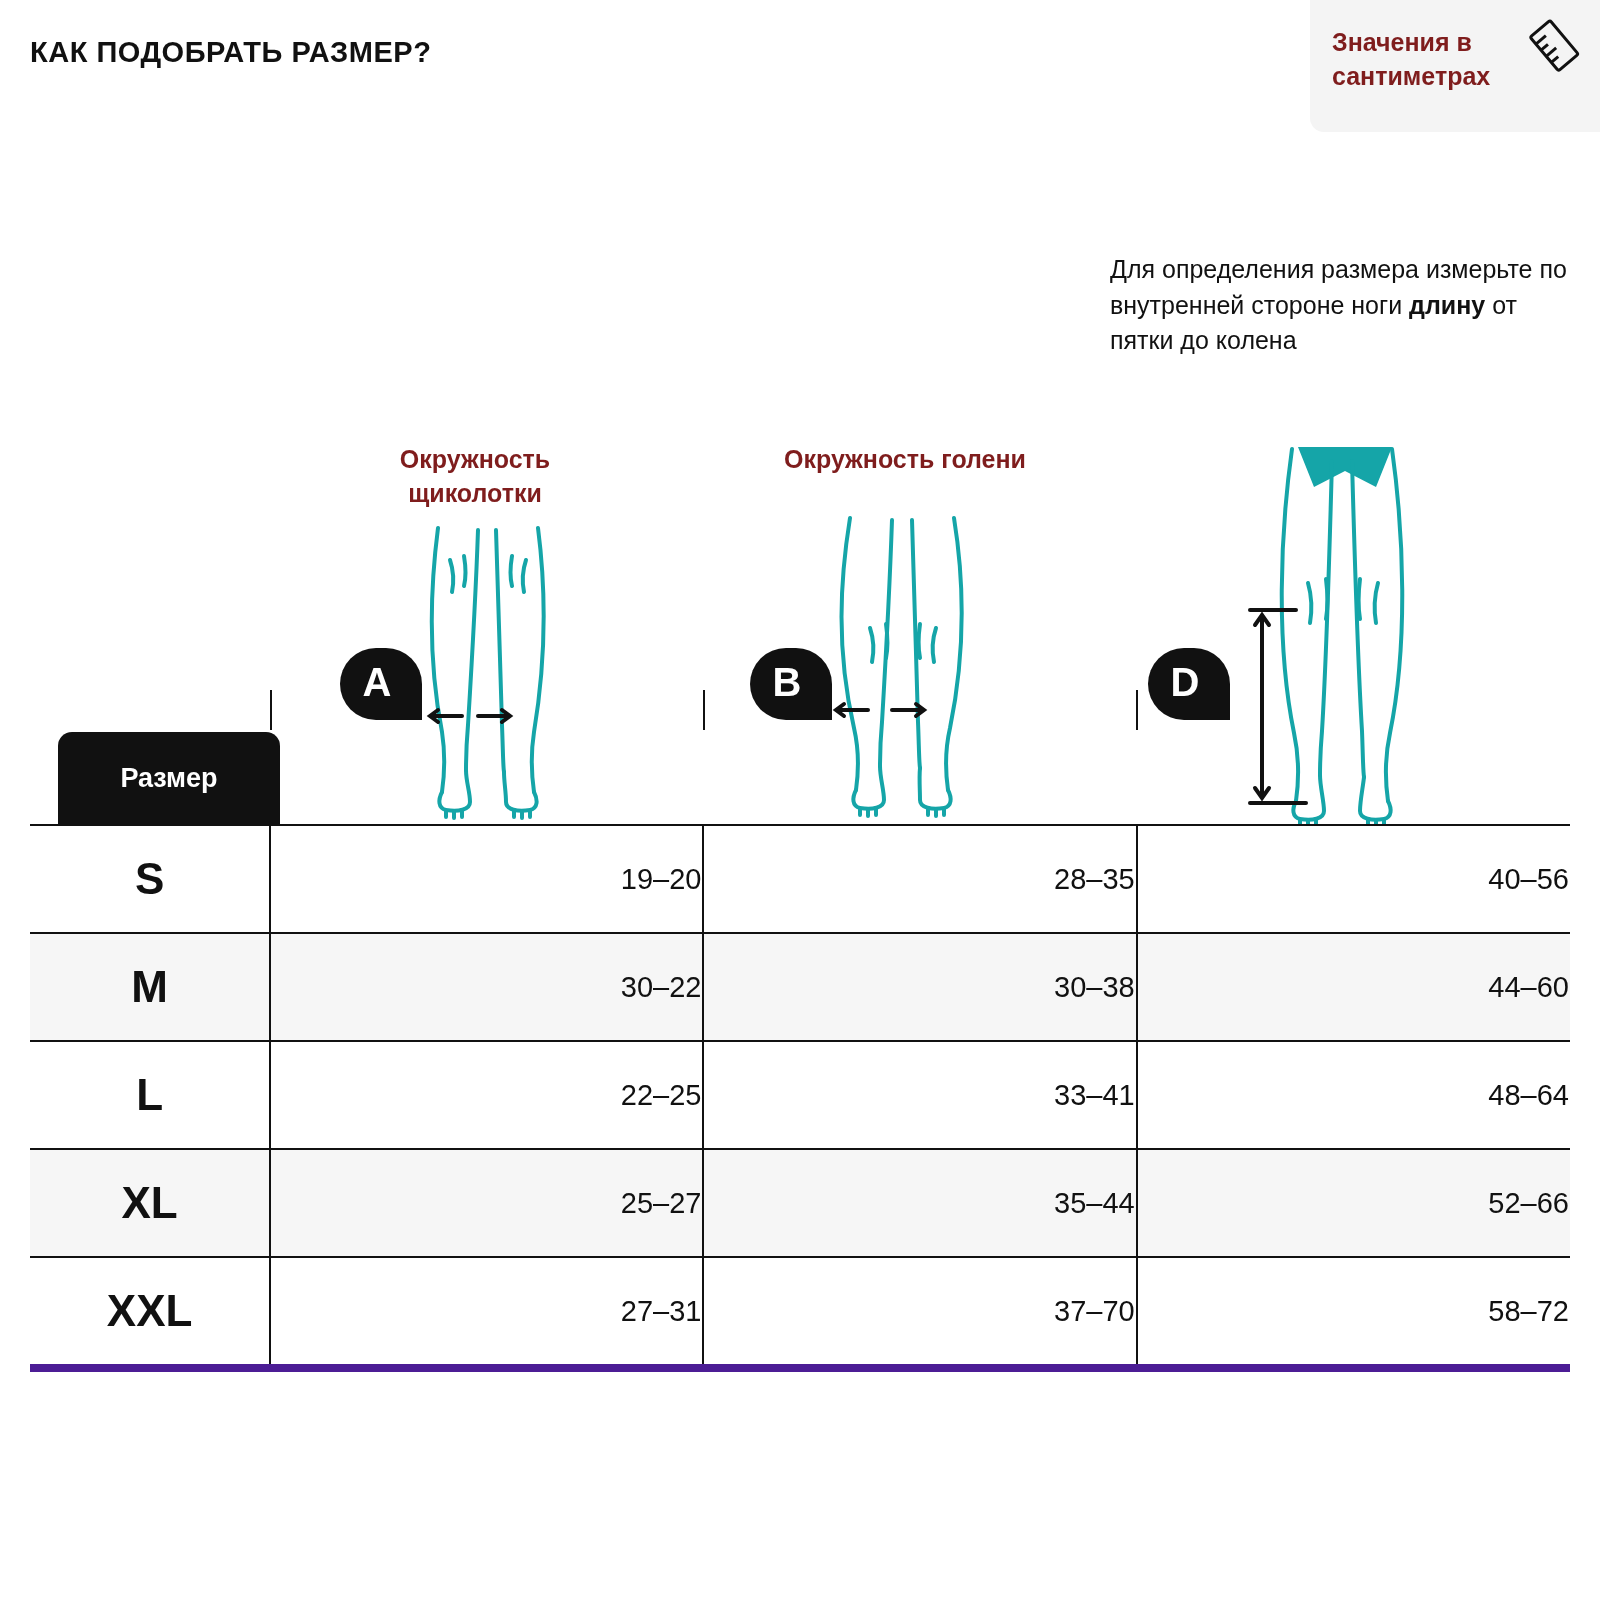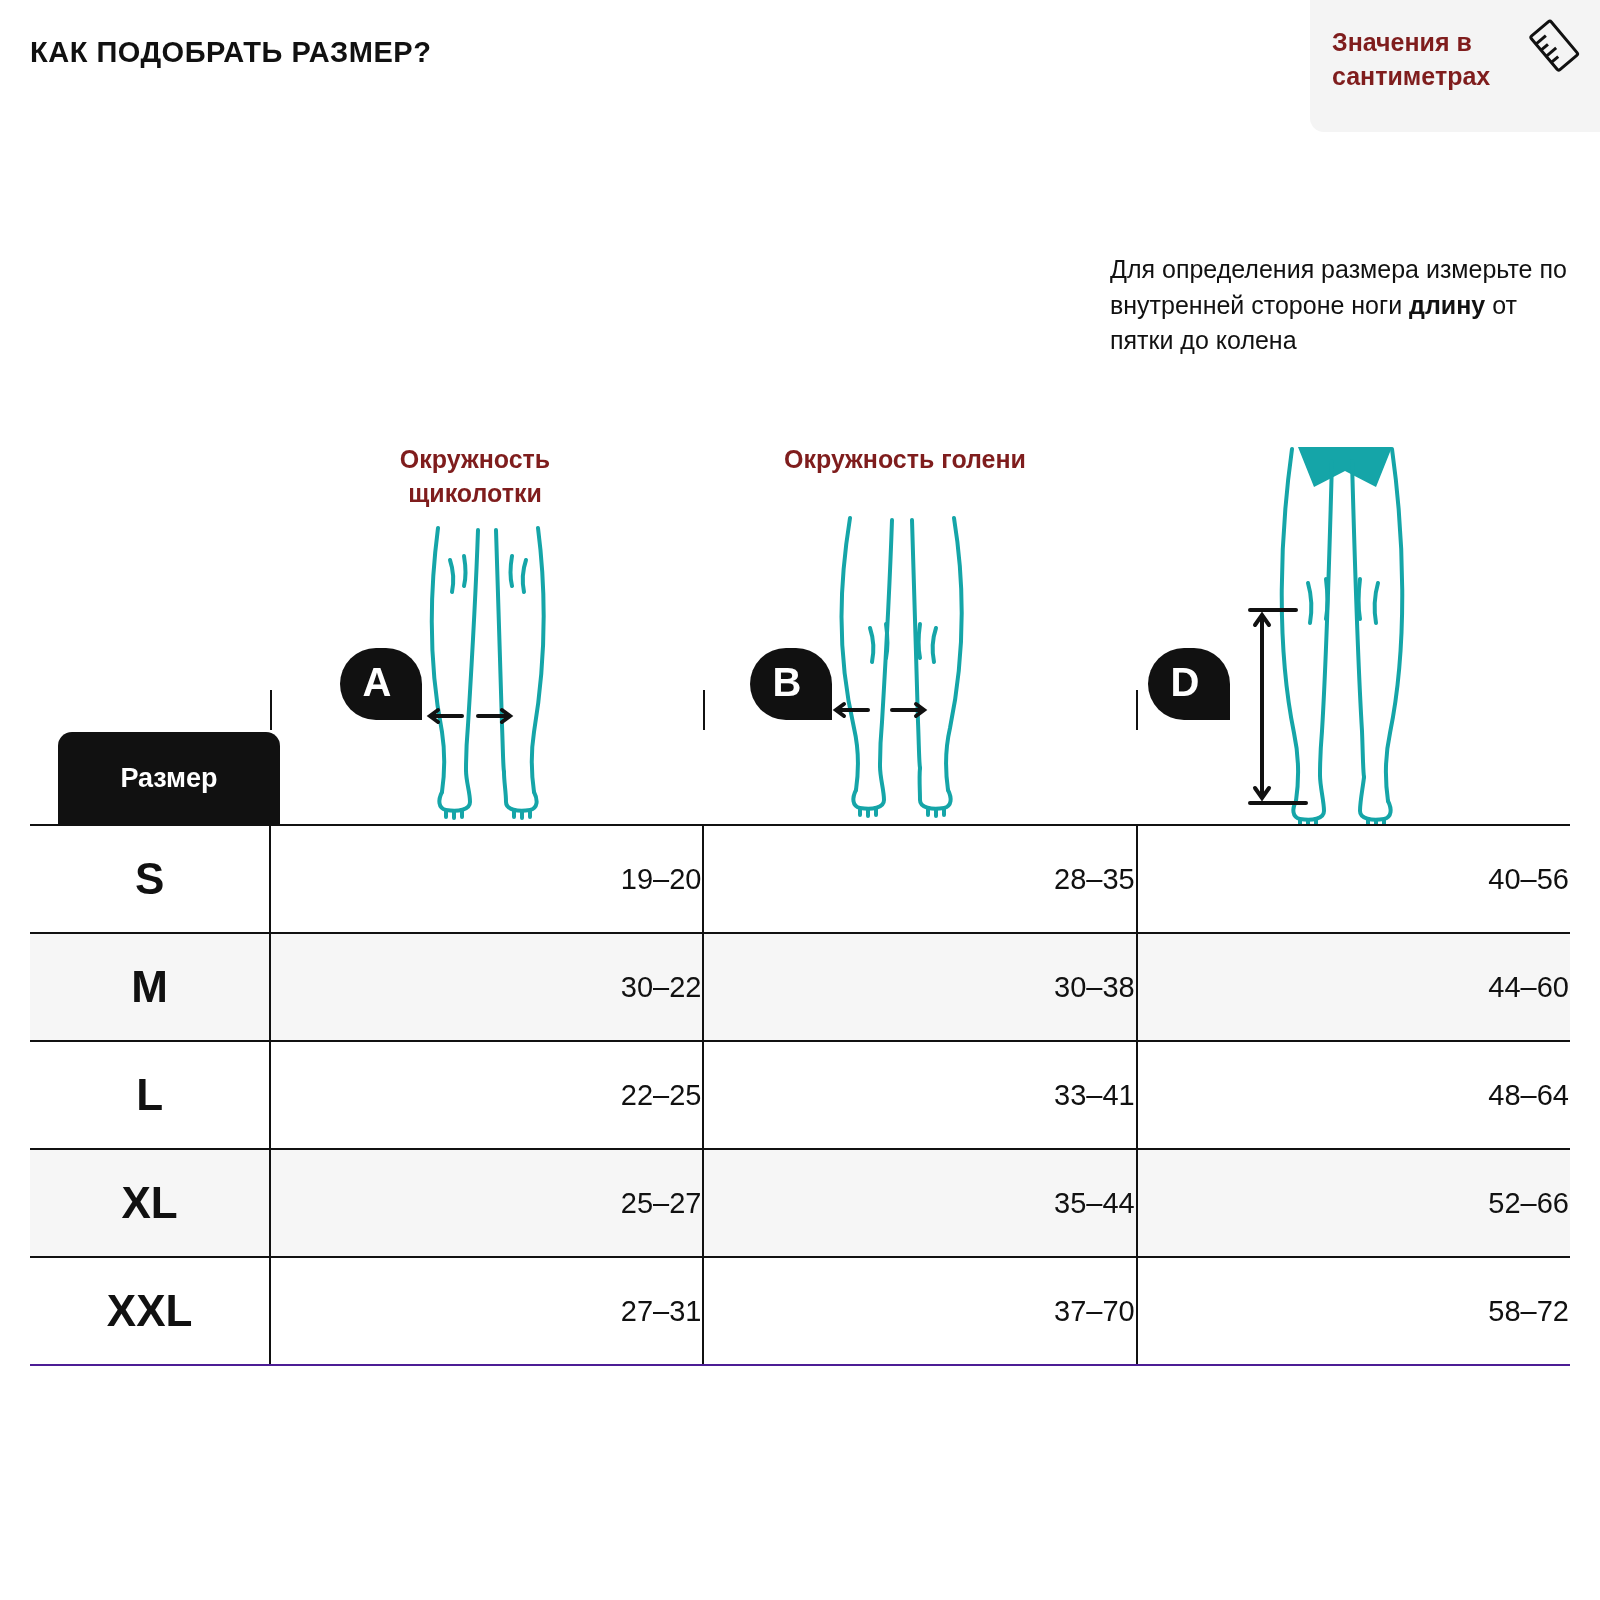--- a/index.html
+++ b/index.html
@@ -148,21 +148,21 @@
   }
 
   #size-table tbody tr td {
     height: 104px;
     border-top: 2px solid #111111;
     text-align: center;
     font-size: 29px;
     color: #111111;
   }
   #size-table tbody tr:last-child td {
-    border-bottom: 2px solid #4c1d95;
+    border-bottom: 8px solid #4c1d95;
   }
   #size-table td.size-cell {
     font-size: 44px;
     font-weight: bold;
   }
   #size-table td.val-cell {
     border-left: 2px solid #111111;
     text-align: right;
   }
   #size-table tbody tr.alt td {

